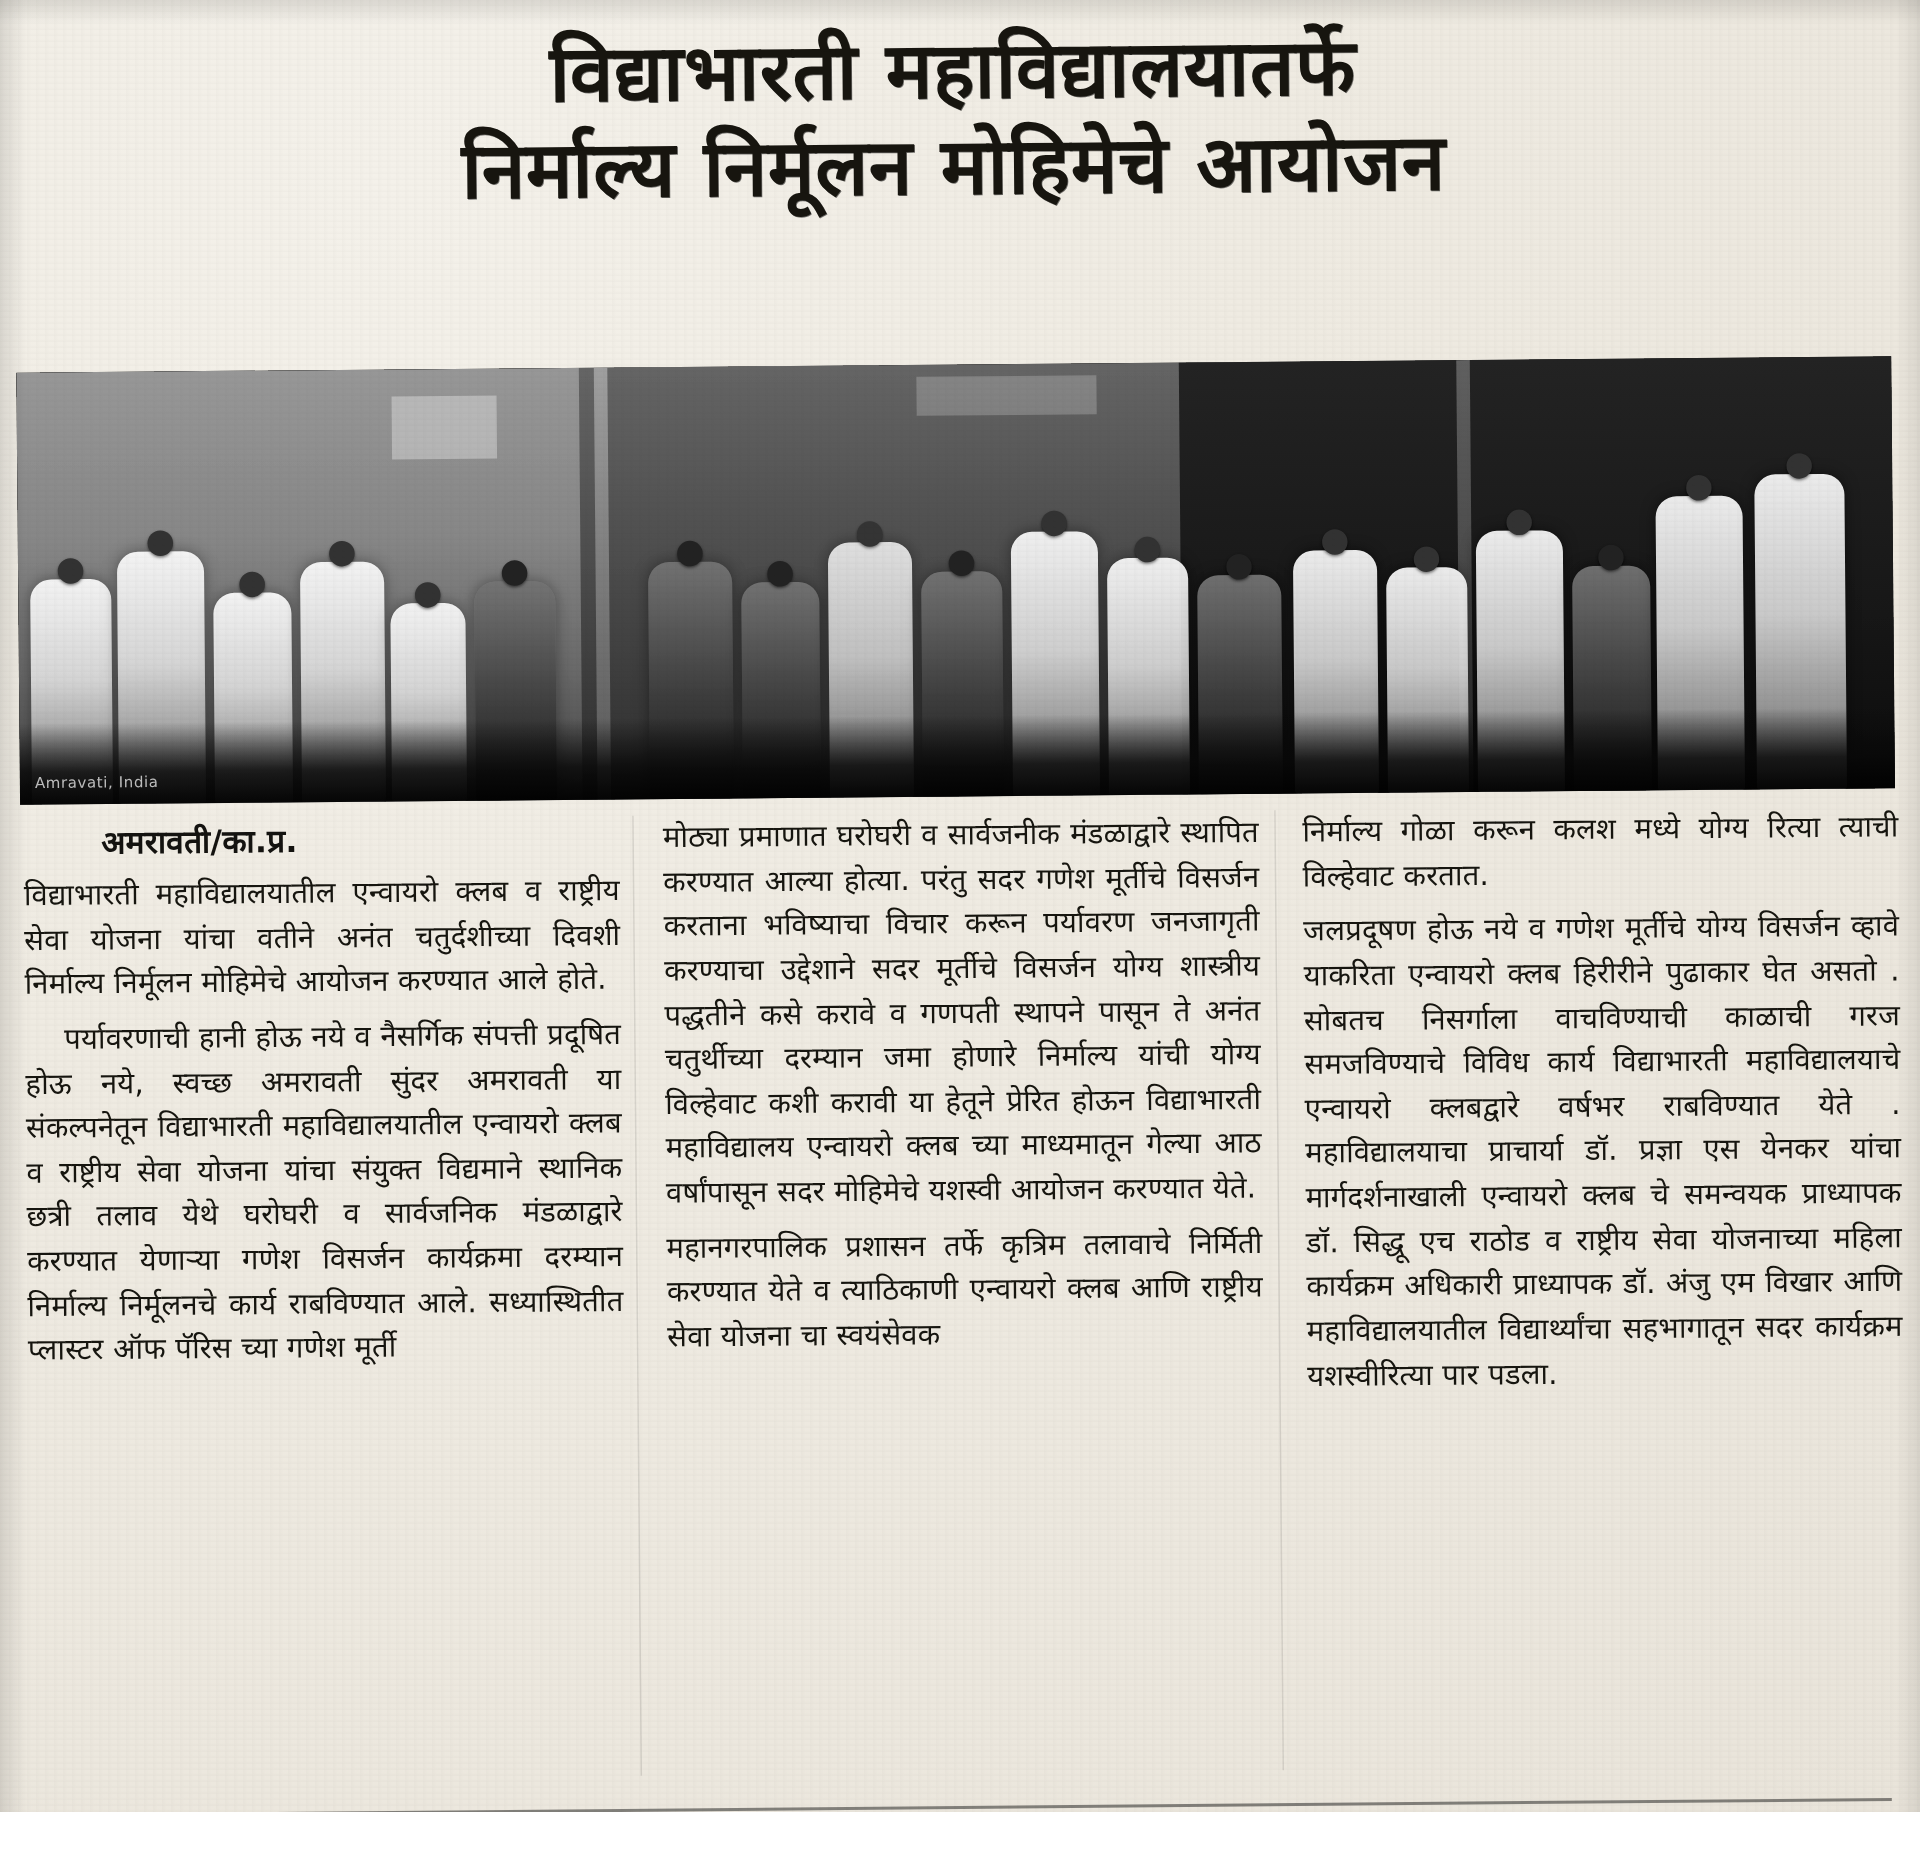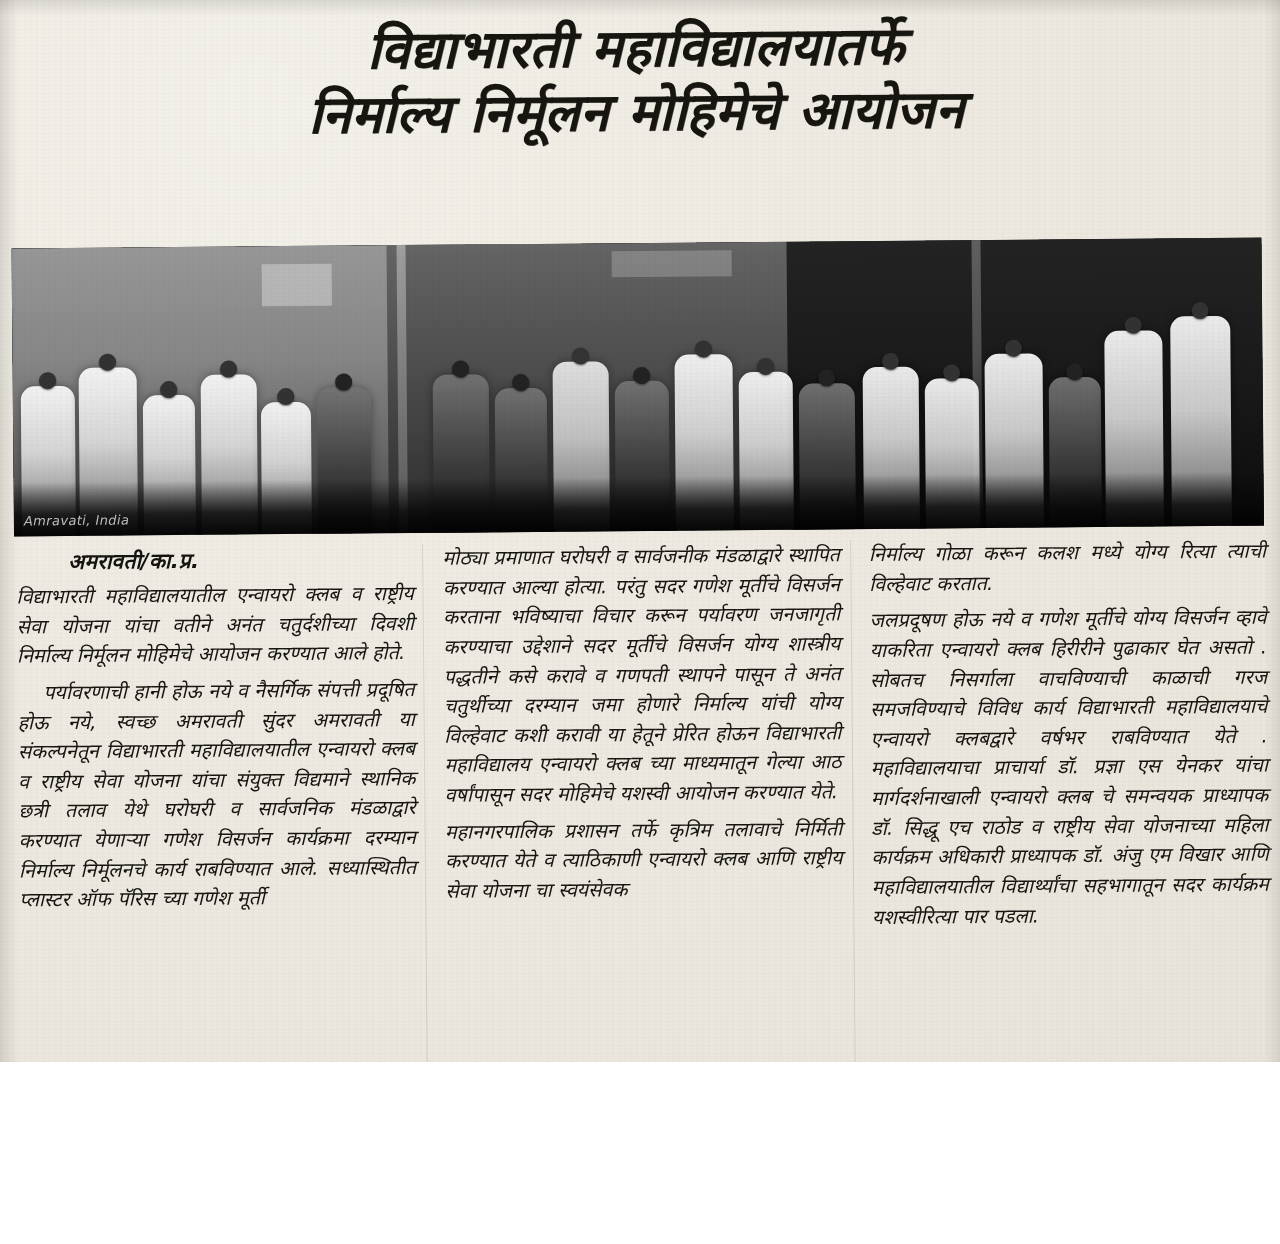--- a/index.html
+++ b/index.html
@@ -11,25 +11,24 @@
     width: 1280px;
     height: 1244px;
     overflow: hidden;
     font-family: "Liberation Serif", serif;
   }
 
   
   #clipping {
     position: relative;
     width: 1280px;
-    height: 1062px;
+    height: 1208px;
     background:
       radial-gradient(ellipse at 20% 10%, #f4f1ea 0%, #efebe2 40%, #e9e4da 100%);
     overflow: hidden;
-    font-style: italic;
   }
   
   #grain {
     position: absolute;
     inset: 0;
     pointer-events: none;
     background-image:
       repeating-linear-gradient(0deg, rgba(0,0,0,0.018) 0px, rgba(0,0,0,0) 2px, rgba(0,0,0,0) 4px),
       repeating-linear-gradient(90deg, rgba(0,0,0,0.015) 0px, rgba(0,0,0,0) 3px, rgba(0,0,0,0) 6px);
     mix-blend-mode: multiply;
@@ -126,21 +125,21 @@
     background: #2b2927;
     box-shadow: 0 1px 2px rgba(0,0,0,0.5);
   }
   .fig.light .head { background: #3a3734; }
   #photo-credit {
     position: absolute;
     left: 10px;
     bottom: 8px;
     color: #d9d5cc;
     font-family: "DejaVu Sans", sans-serif;
-    font-size: 13px;
+    font-size: 10px;
     letter-spacing: 0.4px;
     opacity: 0.85;
   }
 
   
   #columns {
     position: absolute;
     left: 10px;
     top: 542px;
     width: 1262px;

